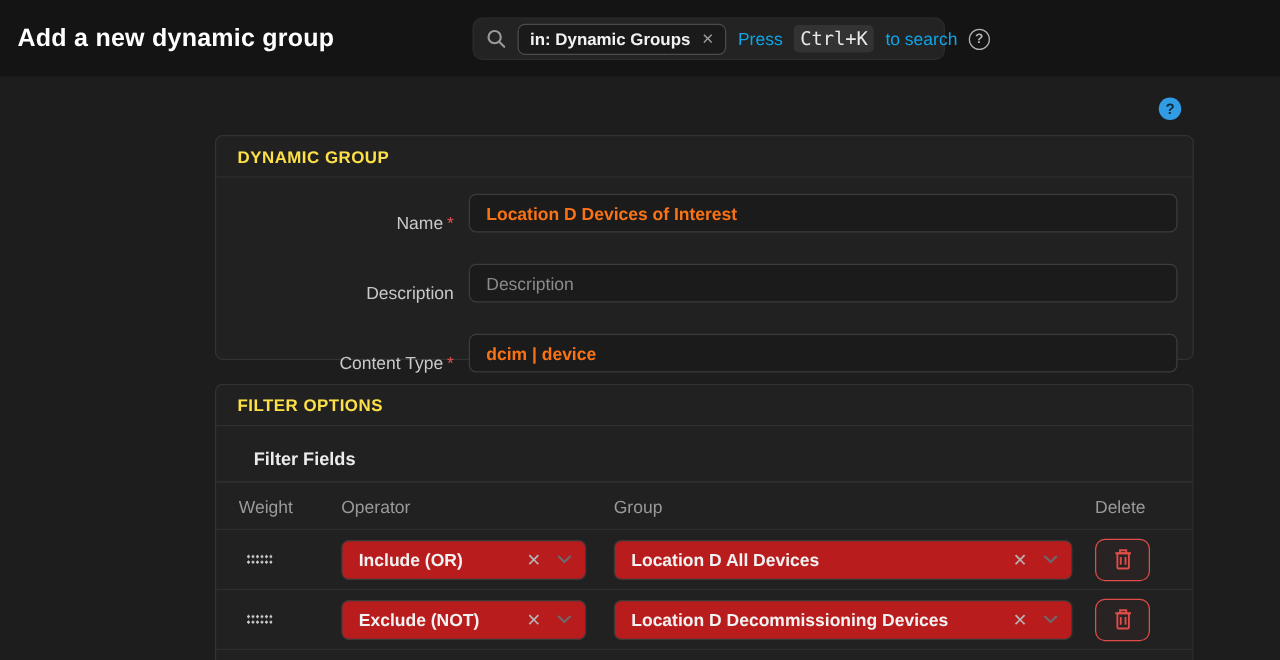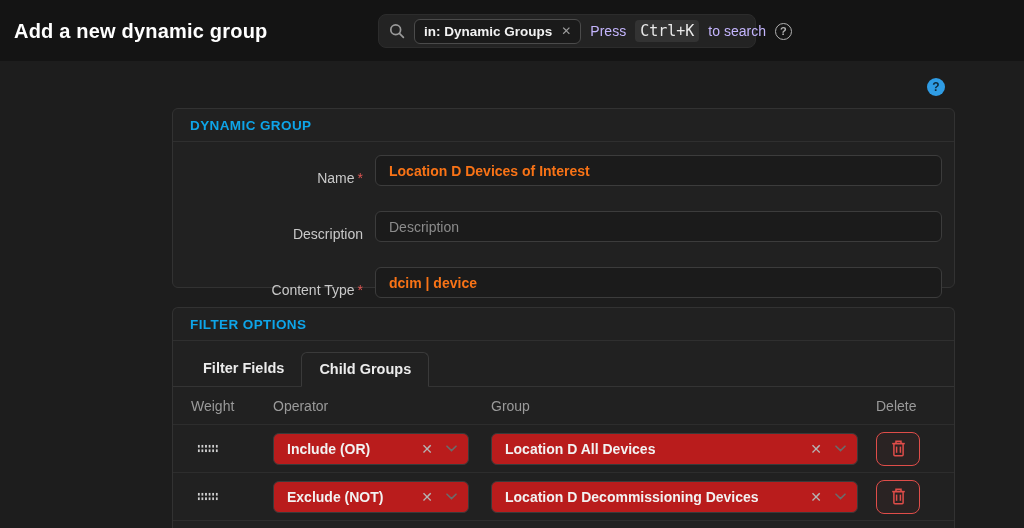--- a/index.html
+++ b/index.html
@@ -38,21 +38,21 @@
   .scope-chip {
     display: flex; align-items: center; gap: 9px;
     height: 25px; padding: 0 9px;
     background: #1a1a1a;
     border: 1px solid #4b4b4b;
     border-radius: 6px;
     color: #f2f2f2; font-size: 13.5px; font-weight: 700;
     white-space: nowrap; cursor: pointer;
   }
   .chip-close { color: #9d9d9d; font-size: 12px; font-weight: 400; cursor: pointer; }
-  .press-label, .suffix-label { color: #c4b5fd; font-size: 14px; white-space: nowrap; }
+  .press-label, .suffix-label { color: #0ea5e9; font-size: 14px; white-space: nowrap; }
   .kbd {
     background: #333333; border-radius: 4px;
     padding: 2px 5px;
     font-family: "DejaVu Sans Mono", monospace;
     font-size: 15px; color: #e9e9e9; white-space: nowrap;
   }
   .help-circle {
     flex: 0 0 auto;
     width: 17px; height: 17px; border-radius: 50%;
     border: 1.5px solid #b2b2b2;
@@ -73,21 +73,21 @@
   }
 
   .panel {
     position: absolute; left: 172px; width: 783px;
     background: #212121;
     border: 1px solid #323232;
     border-radius: 6px;
   }
   .panel-header {
     padding: 9px 17px 8px 17px;
-    font-size: 13.5px; font-weight: 700; color: #0ea5e9;
+    font-size: 13.5px; font-weight: 700; color: #fde047;
     letter-spacing: 0.4px;
     border-bottom: 1px solid #2f2f2f;
   }
   .panel-dg { top: 47px; height: 180px; }
   .panel-fo { top: 246px; height: 230px; border-bottom: none; border-radius: 6px 6px 0 0; }
 
   
   .form-body { padding: 13px 0 0 0; }
   .form-row { display: flex; align-items: flex-end; margin-bottom: 25px; }
   .form-label {
@@ -219,21 +219,20 @@
         </div>
 
       </div>
     </div>
 
     <div class="panel panel-fo">
       <div class="panel-header">FILTER OPTIONS</div>
 
       <div class="tabs">
         <div class="tab">Filter Fields</div>
-        <div class="tab active">Child Groups</div>
       </div>
 
       <div class="grid-row thead">
         <div class="th">Weight</div>
         <div class="th">Operator</div>
         <div class="th">Group</div>
         <div class="th">Delete</div>
       </div>
 
       <div class="grid-row trow">

